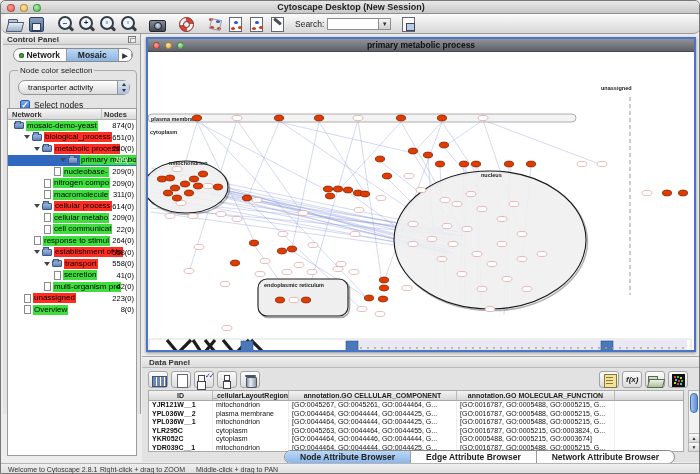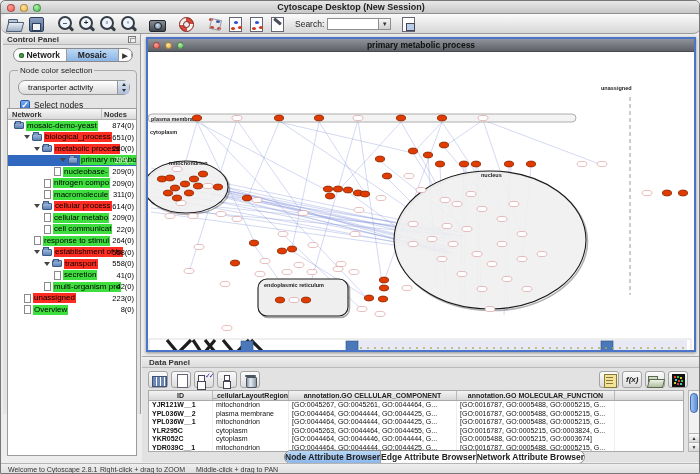--- a/index.html
+++ b/index.html
@@ -126,21 +126,21 @@
   .drow{display:flex;height:8.6px;}
   .drow div{font-size:7px;color:#111;border-right:1px solid #eee;line-height:8.6px;padding-left:3px;overflow:hidden;white-space:nowrap;}
   .drow div:first-child{font-weight:bold;}
   .cw0{flex:0 0 64px;} .cw1{flex:0 0 76px;} .cw2{flex:0 0 168px;} .cw3{flex:0 0 158px;} .cwf{flex:1;border-right:none!important;}
   #vscroll{position:absolute;right:1px;top:33px;width:12px;height:62px;background:#f2f2f2;border:1px solid #b5b5b5;}
   #vthumb{position:absolute;left:1px;top:2px;width:8px;height:20px;border-radius:4px;background:linear-gradient(90deg,#9dbcе8,#5b8fd6);background:linear-gradient(90deg,#a9c4ec,#5b8fd6);border:1px solid #3c6cb4;}
   .varrow{position:absolute;left:0;width:10px;height:9px;background:linear-gradient(#fafafa,#d8d8d8);border-top:1px solid #b5b5b5;font-size:5px;text-align:center;line-height:9px;color:#333;}
 
   
   #btabs{position:absolute;left:283px;top:449px;display:flex;border:1px solid #8a8a8a;border-radius:8px;overflow:hidden;background:#fdfdfd;height:14px;}
-  .btab{font-size:8.5px;font-weight:bold;color:#222;line-height:13px;padding:0 0;border-right:1px solid #9a9a9a;}
+  .btab{font-size:8.5px;font-weight:bold;color:#222;line-height:13px;padding:0 15px;border-right:1px solid #9a9a9a;}
   .btab:last-child{border-right:none;}
   .btab.sel{background:linear-gradient(#b9d8f6,#8cb6e8);}
 
   
   #statusbar{position:absolute;left:0;top:462px;width:700px;height:12px;background:linear-gradient(#efefef,#dcdcdc);border-top:1px solid #b5b5b5;font-size:7px;color:#333;}
   #statusbar span{position:absolute;top:2px;}
 </style>
 </head>
 <body>
 

